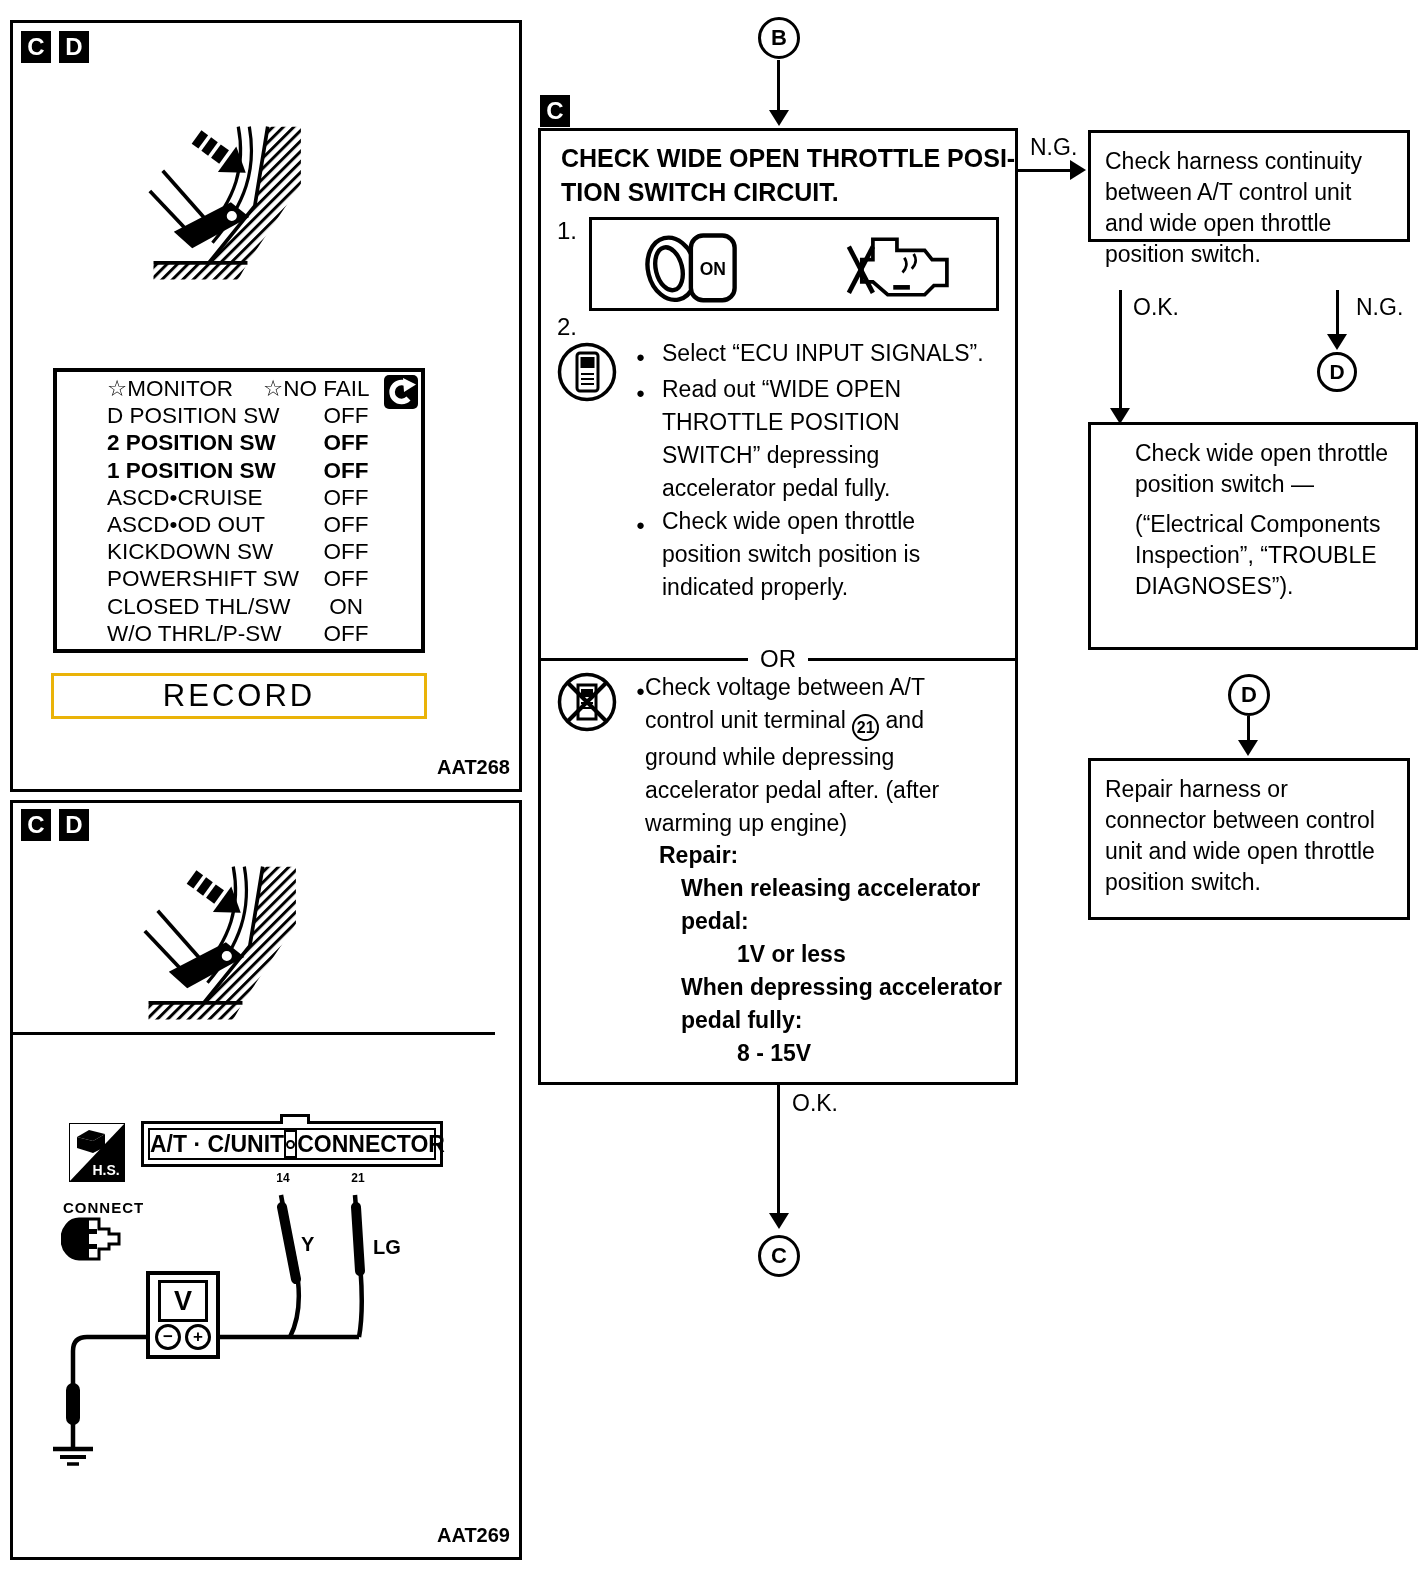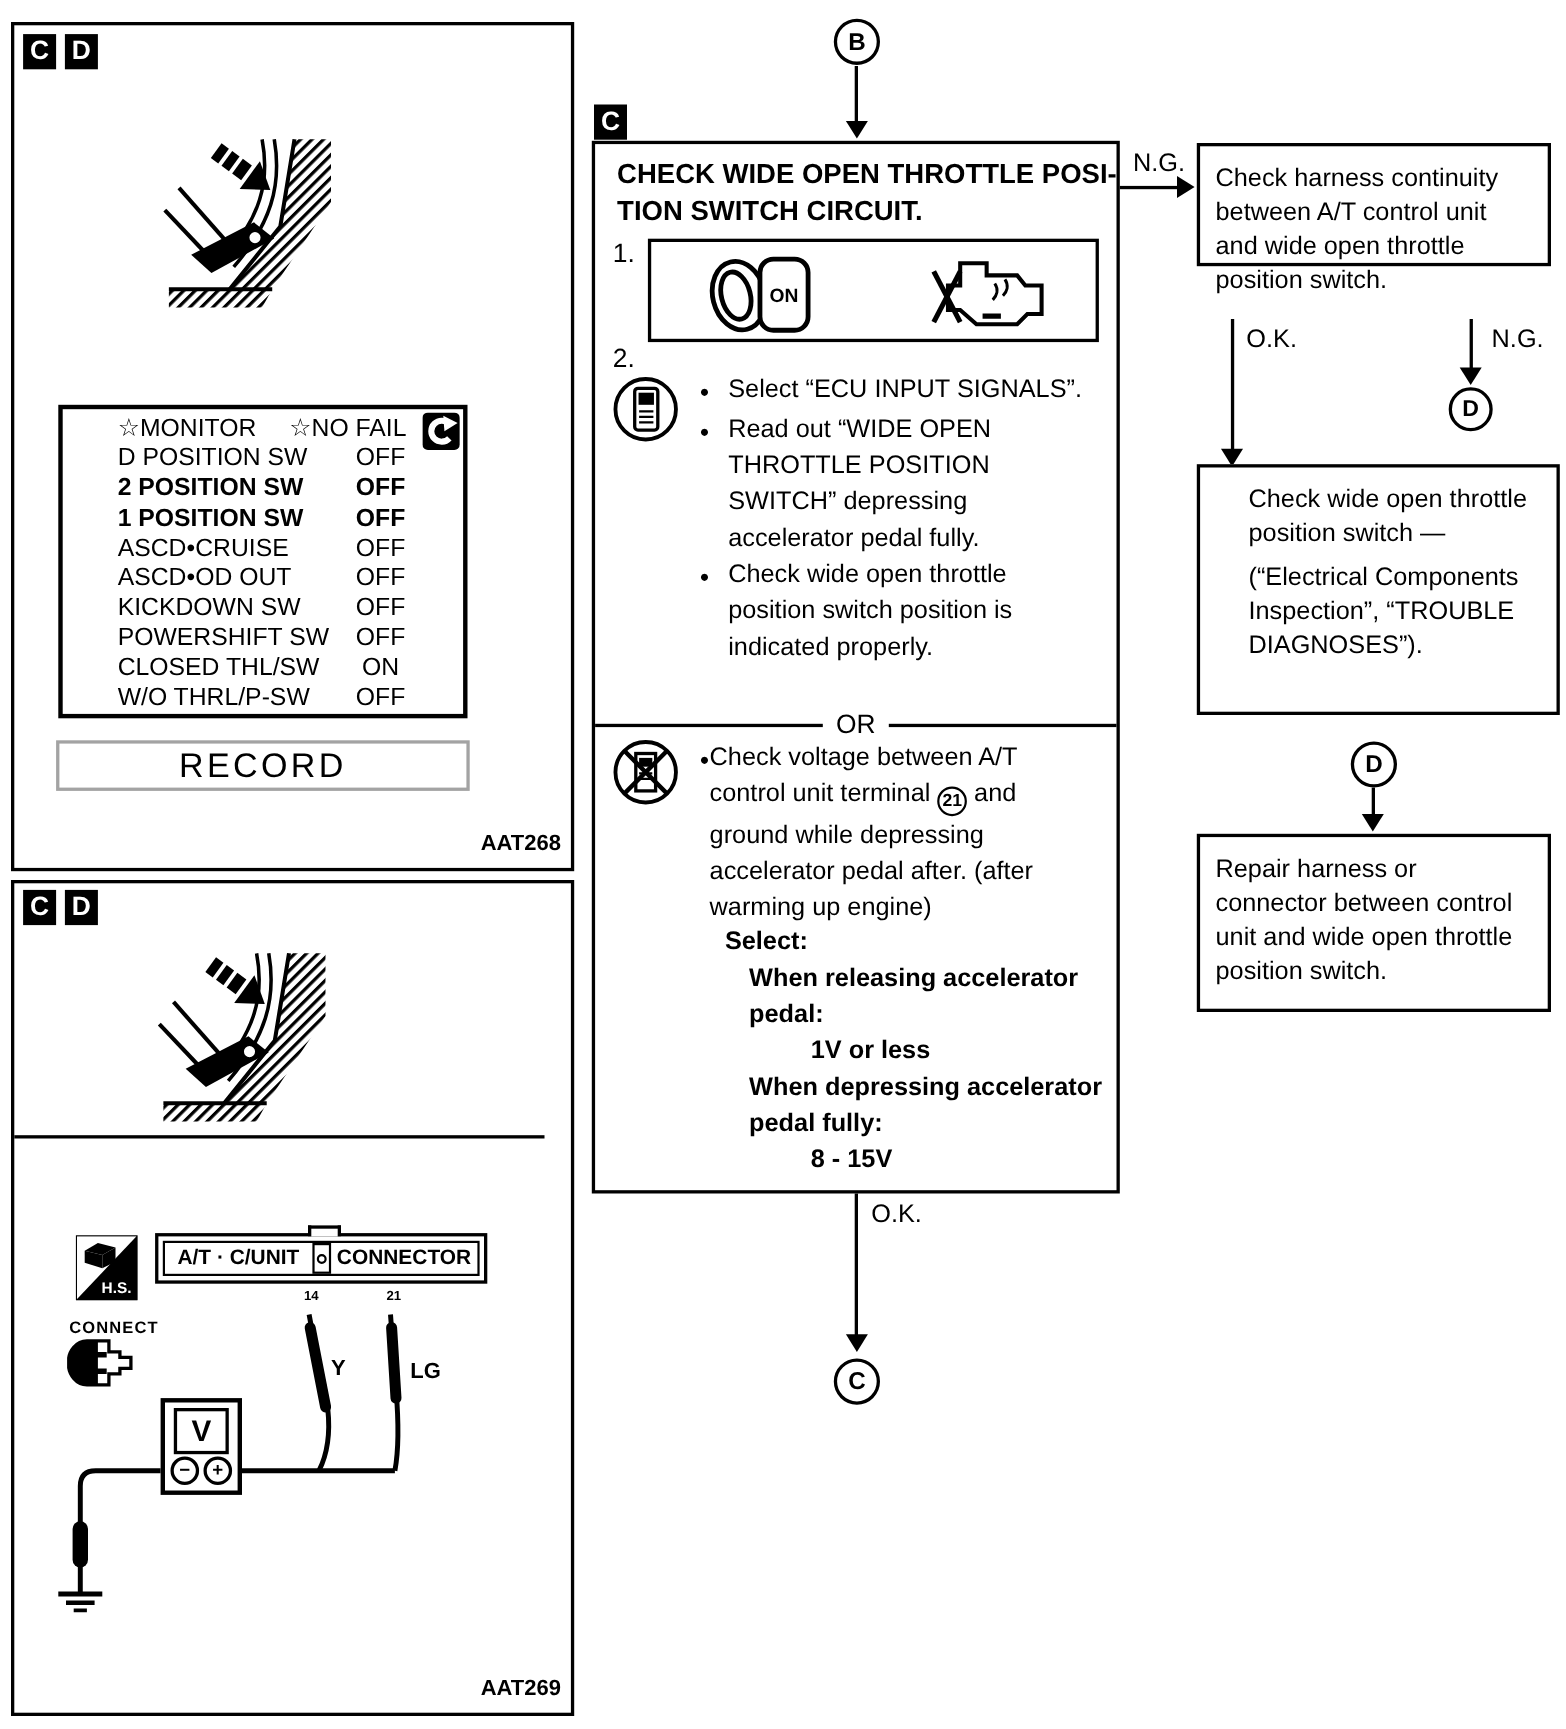--- a/index.html
+++ b/index.html
@@ -24,32 +24,32 @@
 
   
   .monitor{position:absolute;left:40px;top:345px;width:372px;height:285px;border:4px solid #000;
            box-sizing:border-box;padding:3px 8px 0 8px;font-size:22.5px;line-height:27.2px;}
   .mon-head{display:flex;gap:30px;padding-left:42px;}
   .mon-icon{position:absolute;top:3px;right:3px;width:34px;height:34px;}
   .mon-row{display:flex;}
   .mon-row .ml{flex:1;padding-left:42px;white-space:nowrap;}
   .mon-row .mv{width:90px;text-align:center;margin-right:22px;}
   .mon-row.bold{font-weight:bold;}
-  .record{position:absolute;left:38px;top:650px;width:376px;height:46px;border:3px solid #a3a3a3;
+  .record{position:absolute;left:38px;top:650px;width:376px;height:46px;border:3px solid #eab308;
           box-sizing:border-box;display:flex;align-items:center;justify-content:center;
           font-size:31px;letter-spacing:3px;text-align:right;}
 
   
   .divider{position:absolute;left:0;top:229px;width:482px;height:3px;background:#000;}
   .banner{position:absolute;left:128px;top:318px;width:302px;height:46px;border:3px solid #000;
           box-sizing:border-box;padding:4px;background:#fff;}
   .banner-in{border:2px solid #000;height:100%;display:flex;align-items:center;box-sizing:border-box;}
   .banner-tab{position:absolute;left:136px;top:-10px;width:30px;height:10px;border:3px solid #000;
               border-bottom:none;background:#fff;box-sizing:border-box;}
-  .banner .bl{flex:1;text-align:center;font-weight:bold;font-size:19px;white-space:nowrap;}
+  .banner .bl{flex:1;text-align:center;font-weight:bold;font-size:23px;white-space:nowrap;}
   .banner .sq{width:17px;height:28px;border:2px solid #000;display:flex;align-items:center;
               justify-content:center;box-sizing:border-box;}
   .banner .sq .c{width:9px;height:9px;border:2px solid #000;border-radius:50%;box-sizing:border-box;}
   .tnum{position:absolute;width:40px;text-align:center;font-weight:bold;font-size:12px;}
   .wlbl{position:absolute;font-weight:bold;font-size:20px;}
   .connect-lbl{position:absolute;font-weight:bold;font-size:15px;letter-spacing:1px;}
   .vm{position:absolute;left:133px;top:468px;width:74px;height:88px;border:4px solid #000;
       box-sizing:border-box;background:#fff;}
   .vm-disp{margin:5px 8px 0;border:3px solid #000;height:36px;display:flex;align-items:center;
            justify-content:center;font-weight:bold;font-size:27px;}
@@ -316,21 +316,21 @@
       <line x1="25" y1="37" x2="37" y2="37" stroke="#000" stroke-width="2"></line>
       <line x1="12" y1="12" x2="50" y2="50" stroke="#000" stroke-width="4"></line>
       <line x1="50" y1="12" x2="12" y2="50" stroke="#000" stroke-width="4"></line>
     </svg>
 
     <div class="vbullet">
       <span class="bm" style="width:26px;font-size:15px;padding-top:3px;">●</span>
       <span class="bt"><span>Check voltage between A/T control unit terminal </span><span class="term-circ">21</span><span> and ground while depressing accelerator pedal after. (after warming up engine)</span></span>
     </div>
 
-    <div class="spec" style="left:118px;top:708px;">Select:</div>
+    <div class="spec" style="left:118px;top:708px;">Repair:</div>
     <div class="spec" style="left:140px;top:741px;width:330px;">When releasing accelerator pedal:</div>
     <div class="spec" style="left:196px;top:807px;">1V or less</div>
     <div class="spec" style="left:140px;top:840px;width:330px;">When depressing accelerator pedal fully:</div>
     <div class="spec" style="left:196px;top:906px;">8 - 15V</div>
   </div>
 
   <div class="lbl" style="left:1030px;top:134px;">N.G.</div>
   <div class="hline" style="left:1018px;top:169px;width:54px;height:3px;"></div>
   <div class="ah-r" style="left:1070px;top:160px;"></div>
 

